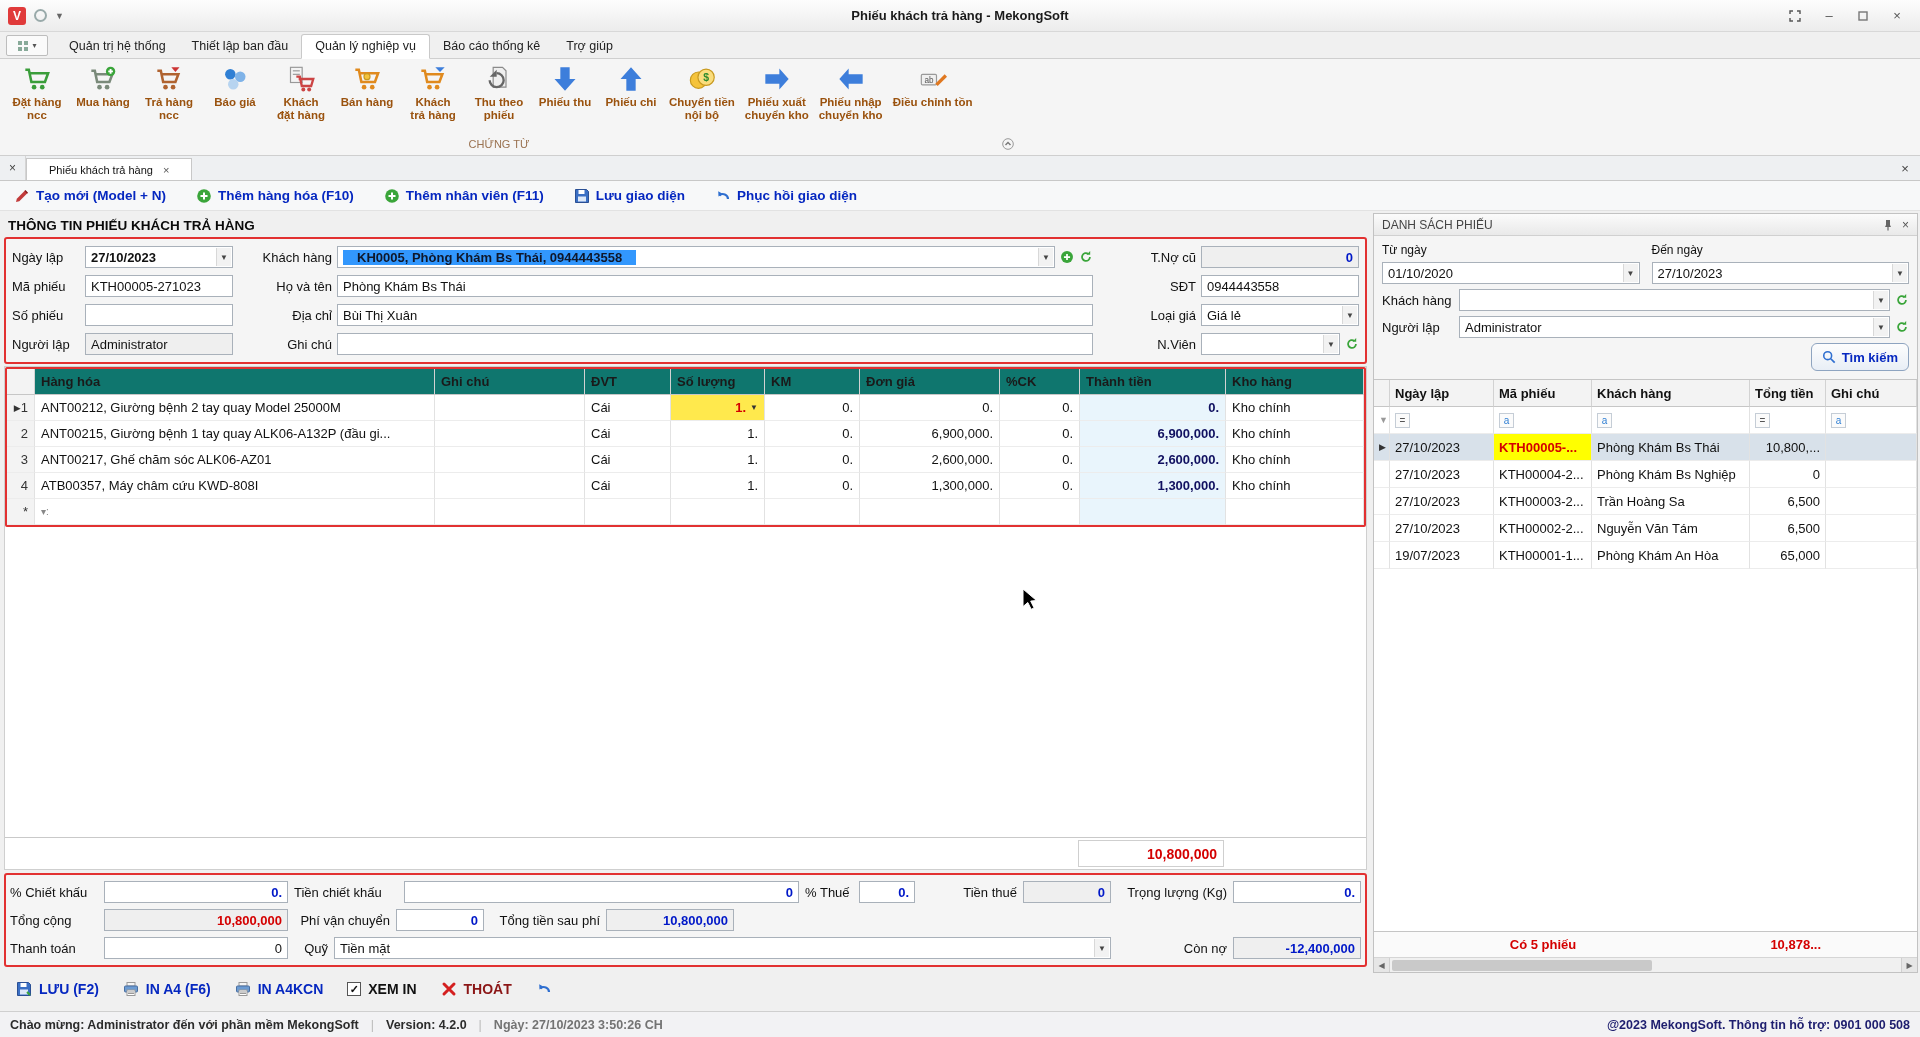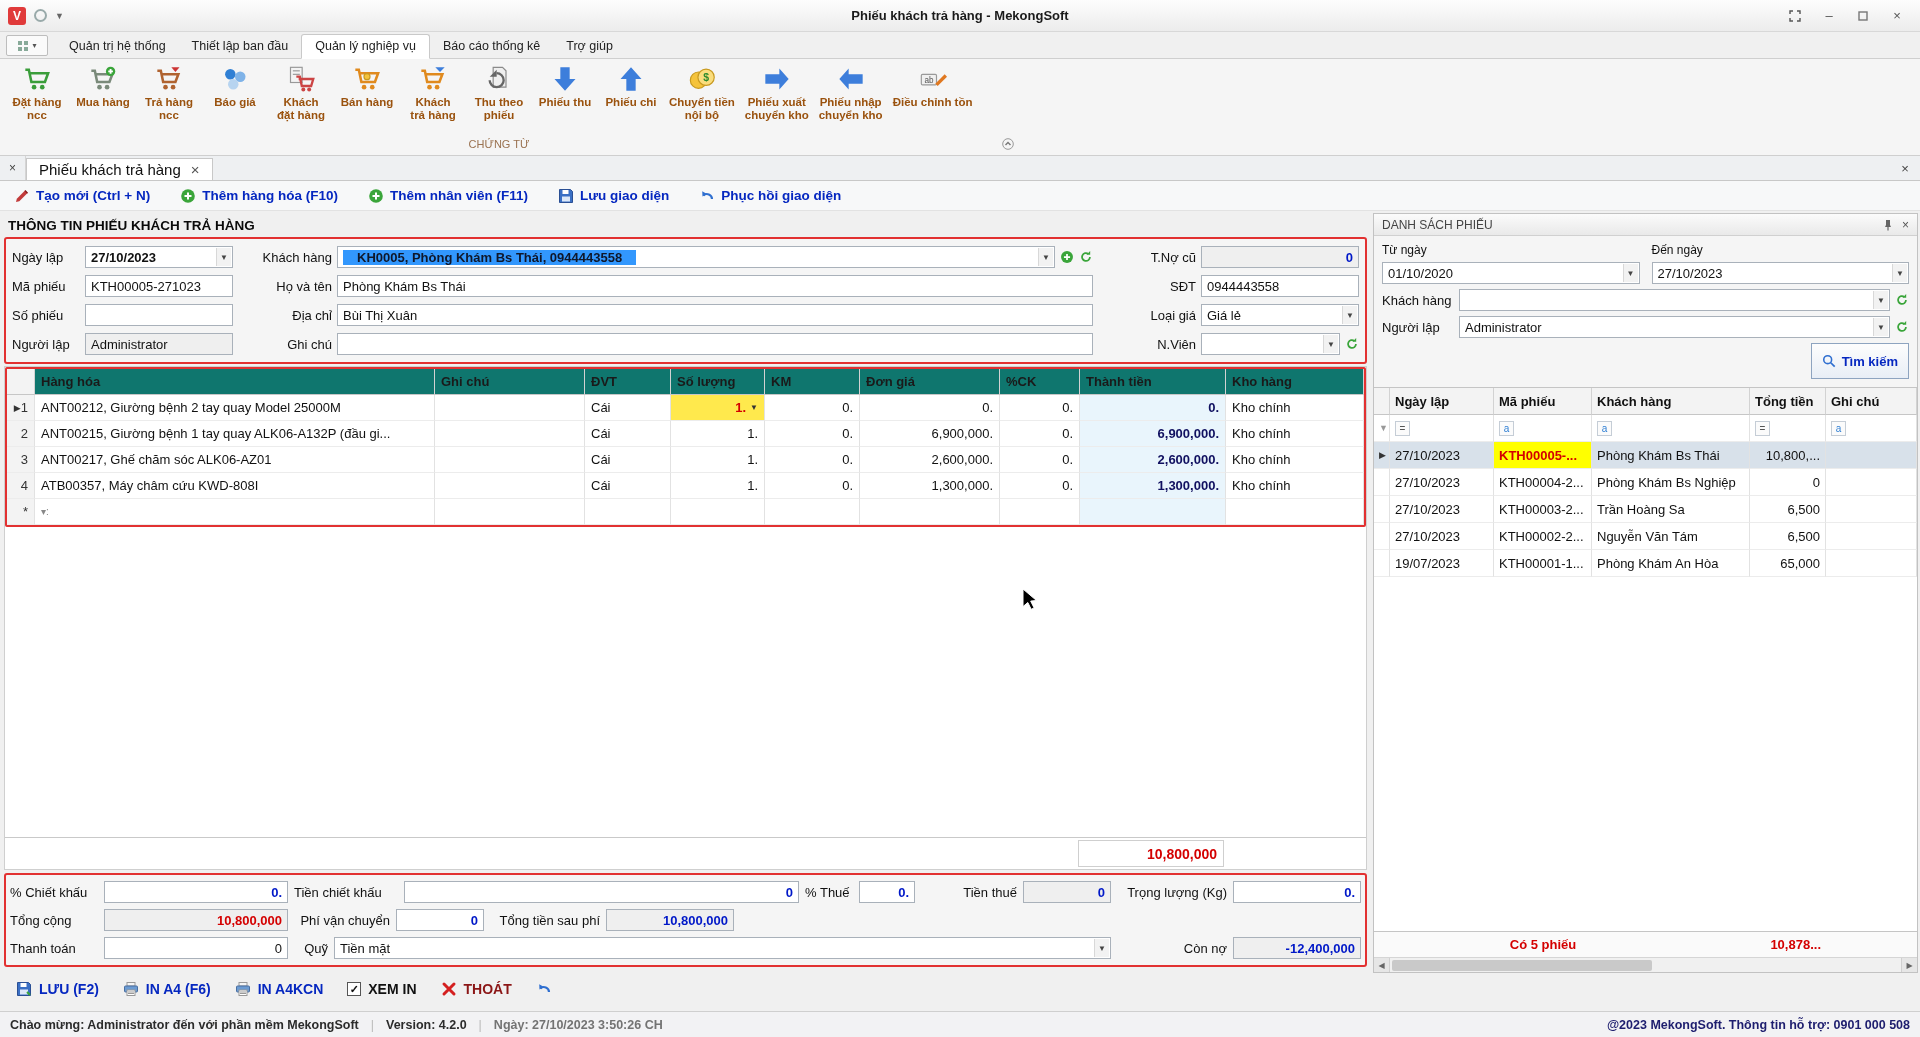--- a/index.html
+++ b/index.html
@@ -30,21 +30,21 @@
 .ribbon-btn .ric { width:28px; height:28px; display:flex; align-items:center; justify-content:center;}
 .ribbon-btn .ric svg { width:28px; height:28px; }
 .ribbon-btn .rlbl { font-size:11.5px; font-weight:bold; color:#9a520e; text-align:center; white-space:pre-line; line-height:1.15;}
 .ribbon-grouprow { position:relative; height:17px; width:1010px; }
 .ribbon-group-label { position:absolute; left:0; right:20px; text-align:center; font-size:11px; color:#9a7250; }
 .ribbon-collapse { position:absolute; right:0; top:0; color:#777; }
 
 
 .doctabs { height:25px; background:#eef0f2; border-bottom:1px solid #c8c8c8; display:flex; align-items:stretch; flex:0 0 auto;}
 .dt-closebox { width:26px; display:flex; align-items:center; justify-content:center; color:#444; border-right:1px solid #d5d5d5; font-size:12px;}
-.doctab { background:#fff; border:1px solid #c8c8c8; border-bottom:none; margin-top:2px; padding:0 12px; display:flex; align-items:center; gap:10px; font-size:15px; color:#111;}
+.doctab { background:#fff; border:1px solid #c8c8c8; border-bottom:none; margin-top:2px; padding:0 22px; display:flex; align-items:center; gap:10px; font-size:11px; color:#111;}
 .dt-spacer { flex:1; }
 .dt-right { width:30px; display:flex; align-items:center; justify-content:center; color:#444; }
 
 
 .actionbar { height:30px; background:#f7f8f9; border-bottom:1px solid #e2e2e2; display:flex; align-items:center; gap:30px; padding:0 14px; flex:0 0 auto;}
 .action { display:flex; align-items:center; gap:6px; font-weight:bold; color:#0527c0; font-size:13.5px;}
 .i16 { width:16px; height:16px; } .i14 { width:14px; height:14px;} .i12{width:12px;height:12px;}
 
 
 .content { flex:1; display:flex; overflow:hidden; }
@@ -101,21 +101,21 @@
 .right-panel { width:545px; flex:0 0 auto; background:#f5f5f5; border:1px solid #c2c2c2; margin:2px 2px 38px 2px; display:flex; flex-direction:column; min-height:0;}
 .rp-header { height:22px; background:linear-gradient(#fbfbfb,#e9e9e9); border-bottom:1px solid #d0d0d0; display:flex; align-items:center; padding:0 8px; font-size:12px; color:#444;}
 .rp-hicons { margin-left:auto; display:flex; gap:8px; align-items:center; color:#555;}
 .rp-filters { padding:7px 8px 8px; display:flex; flex-direction:column; gap:5px; }
 .rp-2col { display:flex; gap:12px; }
 .rp-2col > * { flex:1; }
 .rp-lblrow { font-size:12px; color:#111; }
 .rp-inline { display:flex; align-items:center; gap:5px; }
 .rp-inline .lab { width:72px; }
 .rp-search-row { display:flex; justify-content:flex-end; }
-.search-btn { border:1px solid #8ea4c0; background:linear-gradient(#fdfdfd,#e8eef6); border-radius:0; height:36px; padding:0 10px; display:flex; align-items:center; gap:6px; font-weight:bold; color:#0527c0; font-size:13px;}
+.search-btn { border:1px solid #8ea4c0; background:linear-gradient(#fdfdfd,#e8eef6); border-radius:6px; height:28px; padding:0 10px; display:flex; align-items:center; gap:6px; font-weight:bold; color:#0527c0; font-size:13px;}
 :root { --rcols: 16px 104px 98px 158px 76px 1fr; }
 .rp-grid { flex:1; display:flex; flex-direction:column; border-top:1px solid #c5c5c5; background:#fff; min-height:0;}
 .rgrow { display:grid; grid-template-columns:var(--rcols); height:27px; }
 .rgrow > div { border-right:1px solid #e2e2e2; border-bottom:1px solid #ececec; display:flex; align-items:center; padding:0 5px; overflow:hidden; white-space:nowrap; font-size:13px;}
 .rghead > div { background:#f3f3f3; font-weight:bold; border-right:1px solid #d2d2d2; border-bottom:1px solid #c6c6c6;}
 .filter-ic { width:15px; height:15px; border:1px solid #c5cdd6; background:#fbfbfb; display:flex; align-items:center; justify-content:center; font-size:10px; color:#2f7fd4; }
 .rsel { background:#d8e1ea; }
 .ma-hot { background:#ffff00; color:#d40000; font-weight:bold; }
 .rp-grid-empty { flex:1; background:#fff; }
 .rp-footer { display:grid; grid-template-columns:var(--rcols); height:26px; border-top:1px solid #c5c5c5; background:#fafafa; color:#d40000; font-weight:bold; align-items:center;}
@@ -348,21 +348,21 @@
     <div class="dt-spacer"></div>
     <div class="dt-right">×</div>
   </div>
 
   <div class="actionbar">
     <div class="action">
       <svg class="i16" viewBox="0 0 16 16">
           <path d="M2 14l.8-3.3L11 2.5l2.6 2.6-8.3 8.1z" fill="#c23b3b"></path>
           <path d="M11 2.5l2.6 2.6" stroke="#7d1414" stroke-width="1.2"></path>
         </svg>
-      <span>Tạo mới (Ctrl + N)</span>
+      <span>Tạo mới (Model + N)</span>
     </div>
     <div class="action">
       <svg class="i16" viewBox="0 0 16 16">
           <circle cx="8" cy="8" r="6.8" fill="#3aa53a"></circle>
           <path d="M8 4.5v7M4.5 8h7" stroke="#fff" stroke-width="2"></path>
         </svg>
       <span>Thêm hàng hóa (F10)</span>
     </div>
     <div class="action">
       <svg class="i16" viewBox="0 0 16 16">

